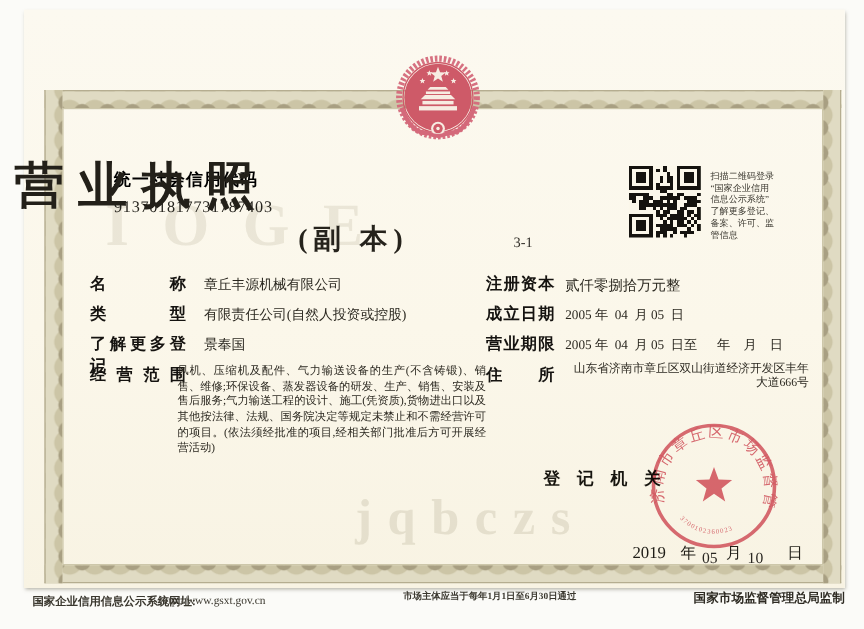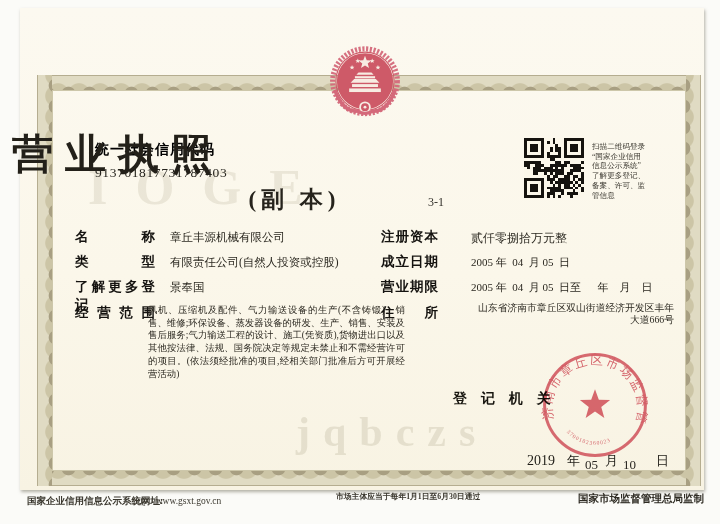--- a/index.html
+++ b/index.html
@@ -49,21 +49,21 @@
            font-family:"Liberation Serif",serif; }
   .copynum { position:absolute; left:428px; top:195px; z-index:6; font-family:"Liberation Serif",serif; font-size:12px; color:#33302a; }
 
   .qr { position:absolute; left:524px; top:138px; width:60px; height:60px; z-index:5; }
   .qrcap { position:absolute; left:592px; top:142px; width:72px; z-index:5; white-space:pre-line;
            font-size:7.6px; line-height:9.7px; color:#3a372f; font-family:"Liberation Serif",serif; }
 
   .lab { position:absolute; z-index:5; font-size:13.5px; font-weight:bold; color:#151310;
          display:inline-block; text-align:justify; text-align-last:justify; }
   .lab.lft { left:75px; width:80px; }
-  .lab.rgt { left:381px; width:57px; }
+  .lab.rgt { left:405px; width:57px; }
   .val { position:absolute; z-index:5; font-family:"Liberation Serif",serif; font-size:11.5px; color:#2b2820;text-align:right; }
   .val.pre { white-space:pre; font-size:11px; }
   .scope { left:148px; top:304px; width:257px; font-size:9.4px; line-height:12.7px; text-align:justify; }
   .addr { left:471px; top:302px; width:203px; font-size:9.8px; line-height:12.3px; }
 
   .registrar { position:absolute; left:453px; top:390px; z-index:5; font-size:14px; font-weight:bold;
                letter-spacing:5px; color:#17150f; }
 
   .seal { position:absolute; left:539px; top:349px; width:112px; height:112px; z-index:7;
           mix-blend-mode:multiply; opacity:.92; }

